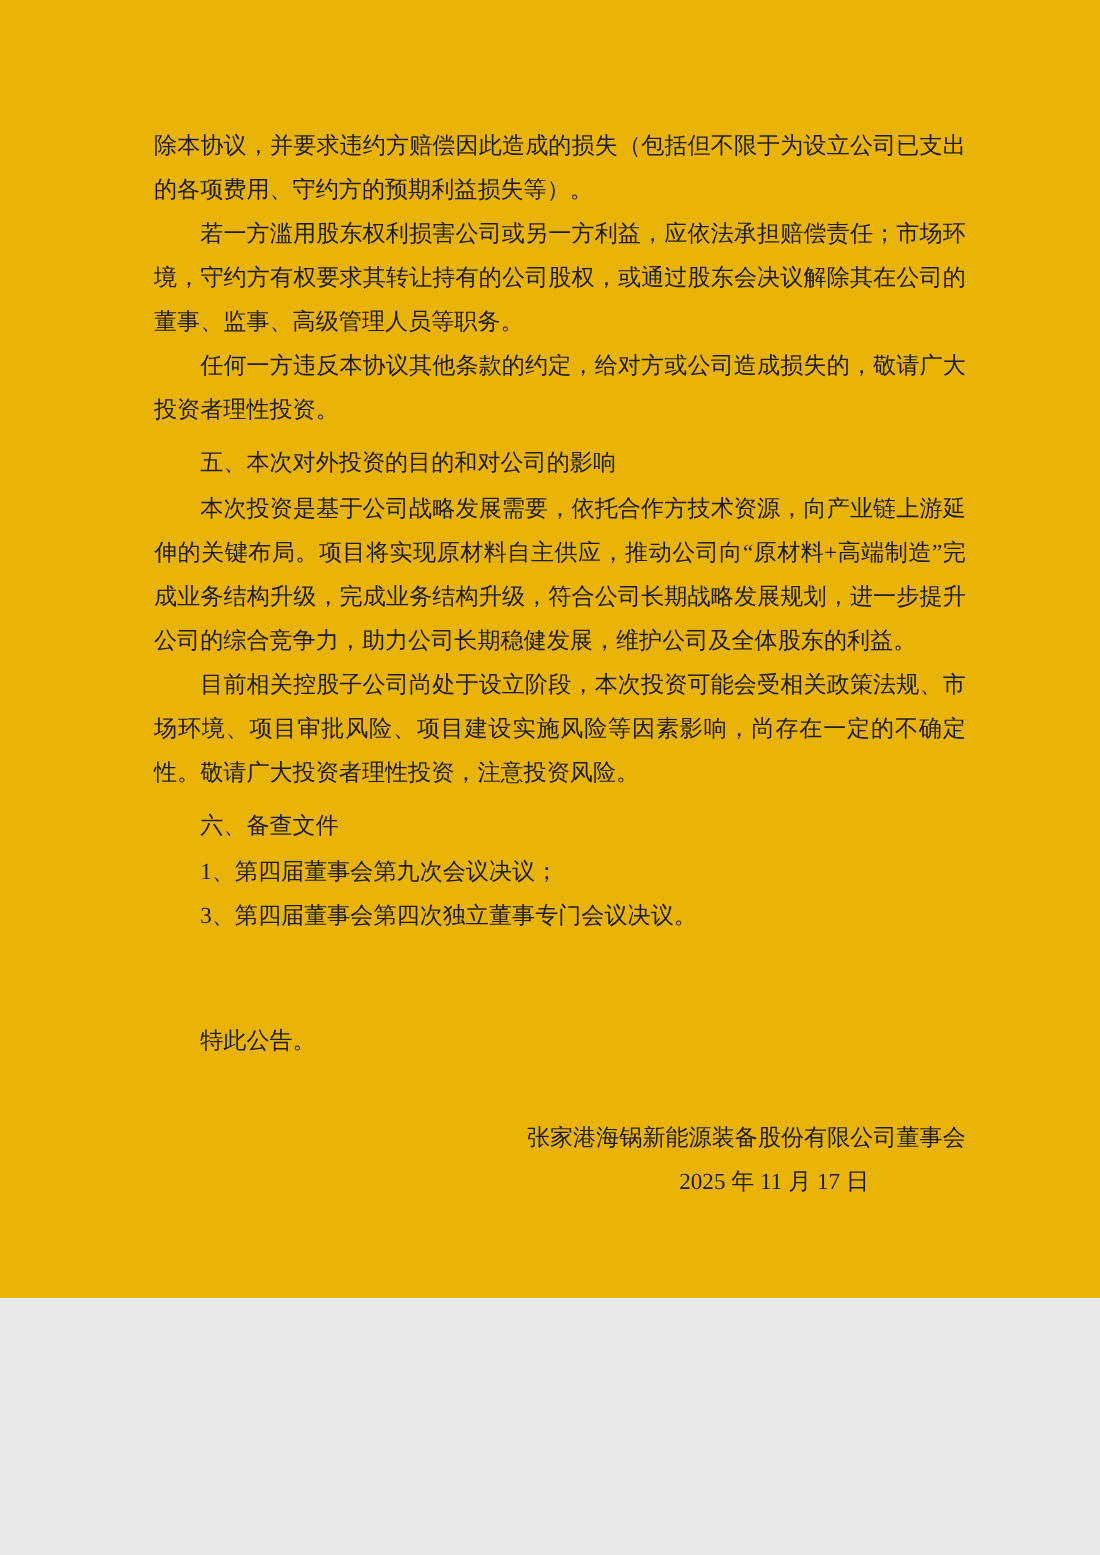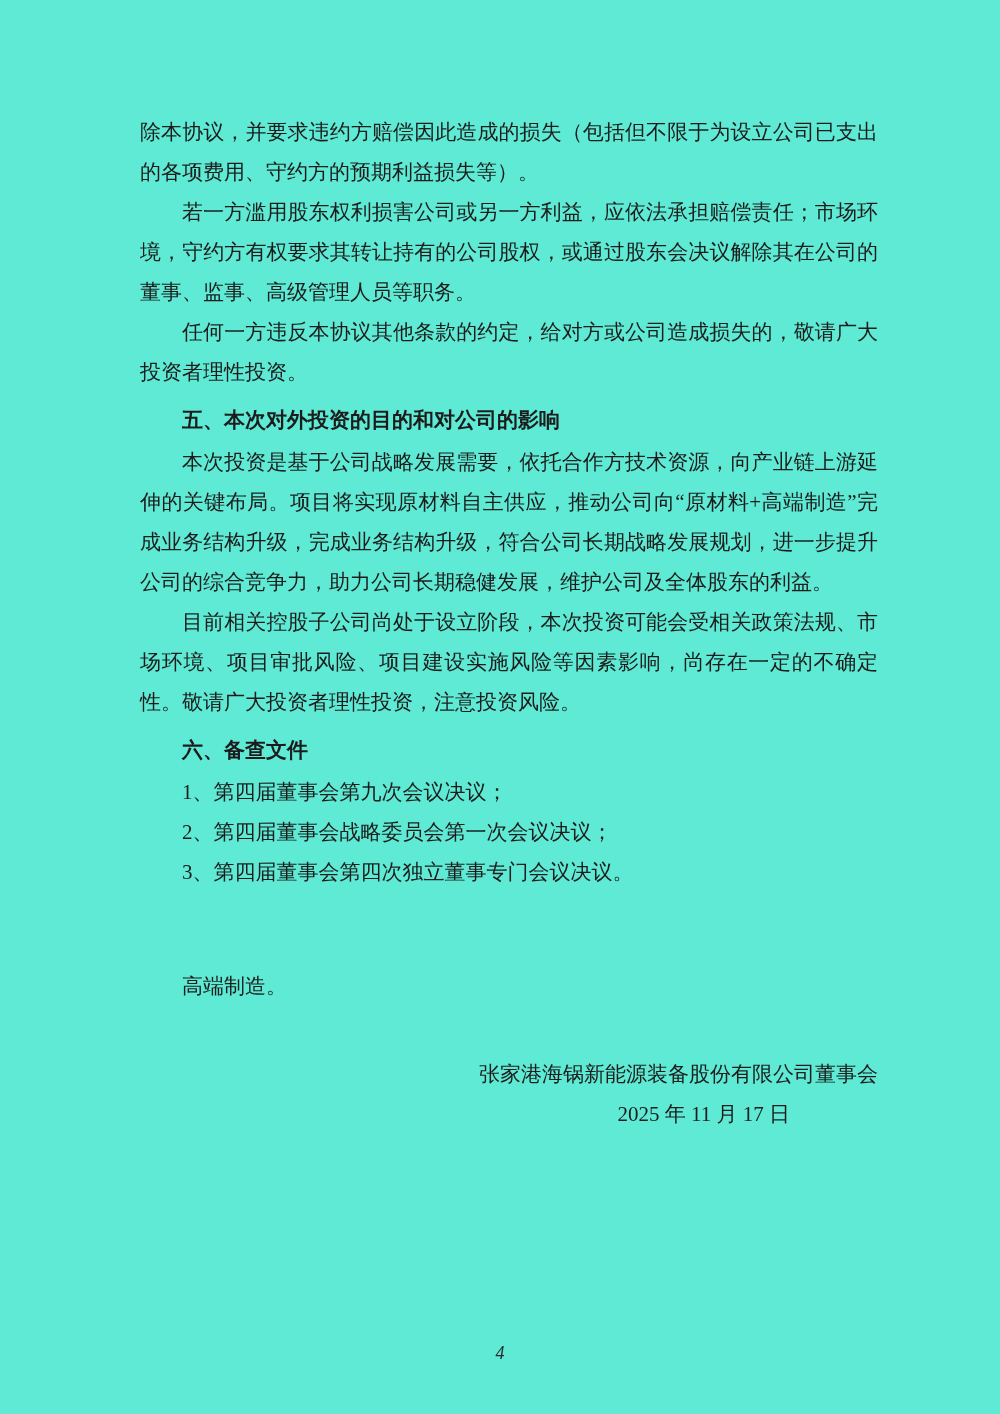--- a/index.html
+++ b/index.html
@@ -3,23 +3,23 @@
 <meta charset="utf-8">
 <style>
   html, body {
     margin: 0;
     padding: 0;
     background: #e9e9e9;
   }
   .page {
     position: relative;
     width: 1000px;
-    height: 1414px;
+    height: 1180px;
     margin: 0 auto;
-    background: #5eead4;
+    background: #eab308;
     color: #1c1c1c;
     font-family: "Liberation Serif", "DejaVu Serif", serif;
     overflow: hidden;
   }
   .content {
     position: absolute;
     top: 112px;
     left: 140px;
     width: 738px;
     font-size: 21px;
@@ -29,21 +29,21 @@
   .para {
     margin: 0;
     text-indent: 2em;
   }
   .para.no-indent {
     text-indent: 0;
   }
   .heading {
     margin: 8px 0 2px 0;
     font-size: 21px;
-    font-weight: bold;
+    font-weight: normal;
     text-indent: 2em;
     text-align: left;
   }
   .list-item {
     margin: 0;
     text-indent: 2em;
     text-align: left;
   }
   .closing {
     margin-top: 74px;
@@ -87,25 +87,24 @@
     <h2 class="heading">五、本次对外投资的目的和对公司的影响</h2>
 
     <p class="para">本次投资是基于公司战略发展需要，依托合作方技术资源，向产业链上游延伸的关键布局。项目将实现原材料自主供应，推动公司向“原材料+高端制造”完成业务结构升级，完成业务结构升级，符合公司长期战略发展规划，进一步提升公司的综合竞争力，助力公司长期稳健发展，维护公司及全体股东的利益。</p>
 
     <p class="para">目前相关控股子公司尚处于设立阶段，本次投资可能会受相关政策法规、市场环境、项目审批风险、项目建设实施风险等因素影响，尚存在一定的不确定性。敬请广大投资者理性投资，注意投资风险。</p>
 
     <h2 class="heading">六、备查文件</h2>
 
     <p class="list-item">1、第四届董事会第九次会议决议；</p>
 
-    <p class="list-item">2、第四届董事会战略委员会第一次会议决议；</p>
 
     <p class="list-item">3、第四届董事会第四次独立董事专门会议决议。</p>
 
-    <p class="para closing">高端制造。</p>
+    <p class="para closing">特此公告。</p>
 
     <div class="signature">
       <p class="company-line">张家港海锅新能源装备股份有限公司董事会</p>
       <p class="date-line">2025 年 11 月 17 日</p>
     </div>
 
   </main>
 
   <footer class="page-footer">
     <span class="page-number">4</span>

